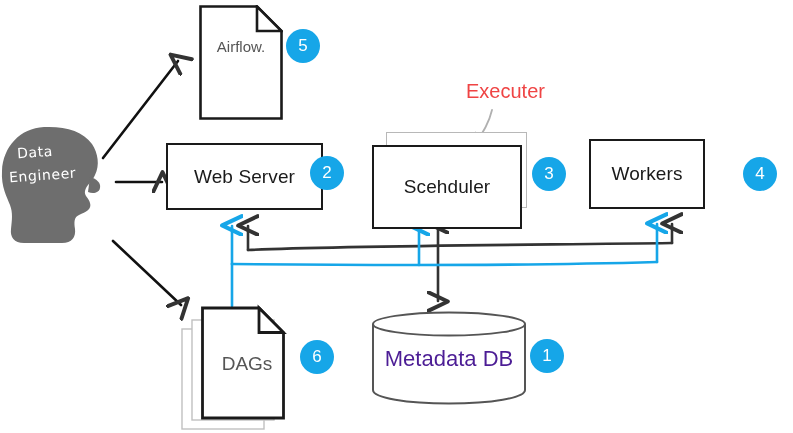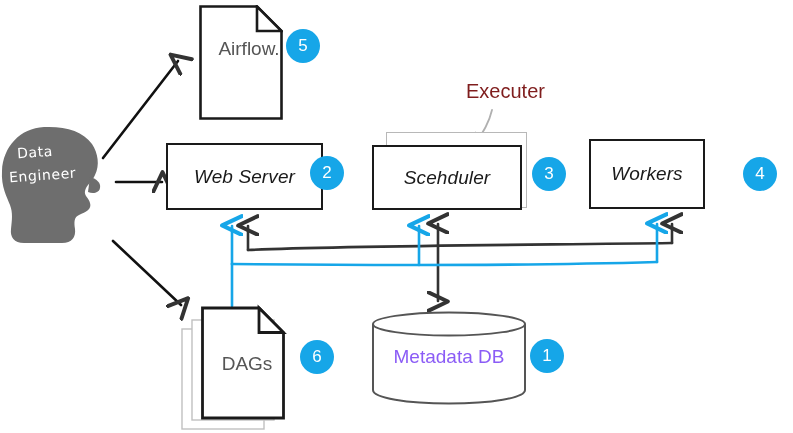--- a/index.html
+++ b/index.html
@@ -14,21 +14,20 @@
   .node{position:absolute;box-sizing:border-box;}
 
   
   .box{
     border:2.5px solid #1a1a1a;
     background:#ffffff;
     display:flex;align-items:center;justify-content:center;
     color:#1a1a1a;
     font-size:19px;
     letter-spacing:.1px;
-    font-style:italic;
   }
   .box-ghost{
     border:1.5px solid #b8b8b8;
     background:#ffffff;
   }
 
   
   .badge{
     position:absolute;
     width:34px;height:34px;border-radius:50%;
@@ -45,21 +44,21 @@
     position:absolute;color:#ffffff;
     font-family:"DejaVu Sans", sans-serif;
     font-size:14px;line-height:1.45;
     letter-spacing:.6px;
     transform:rotate(-4deg);
     z-index:6;
     pointer-events:none;
   }
 
   .ghost-label{
-    position:absolute;color:#7f1d1d;font-size:20px;
+    position:absolute;color:#ef4444;font-size:20px;
   }
 </style>
 </head>
 <body>
 
 <div id="canvas">
 
   <svg class="svg-layer" viewBox="0 0 793 433">
     <defs>
       <marker id="ah-black" markerWidth="9" markerHeight="9" refX="4" refY="4.6" orient="auto" markerUnits="strokeWidth">
@@ -128,34 +127,34 @@
     <div class="hand-text" style="left:17px;top:17px;">Data</div>
     <div class="hand-text" style="left:9px;top:40px;">Engineer</div>
   </div>
 
   <div class="node" style="left:199px;top:5px;width:84px;height:115px;">
     <svg width="84" height="115" viewBox="0 0 84 115">
       <path d="M1.5,1.5 L58,1.5 L82.5,26 L82.5,113.5 L1.5,113.5 Z" fill="#ffffff" stroke="#1a1a1a" stroke-width="2.6" stroke-linejoin="miter"></path>
       <path d="M58,1.5 L58,26 L82.5,26 Z" fill="#ffffff" stroke="#1a1a1a" stroke-width="2.6" stroke-linejoin="miter"></path>
     </svg>
     <div style="position:absolute;left:0;top:33px;width:84px;text-align:center;
-                color:#555555;font-size:19px;line-height:1.2;margin-left:8px;">
+                color:#555555;font-size:15px;line-height:1.2;">
       <div>Airflow.</div>
     </div>
   </div>
   <div class="badge" style="left:286px;top:29px;">5</div>
 
   <div class="node box" style="left:166px;top:143px;width:157px;height:67px;">
     <span>Web Server</span>
   </div>
   <div class="badge" style="left:310px;top:156px;">2</div>
 
   <div class="node box-ghost" style="left:386px;top:132px;width:141px;height:76px;"></div>
   <div class="ghost-label" style="left:466px;top:80px;">Executer</div>
-  <div class="node box" style="left:372px;top:145px;width:150px;height:65px;">
+  <div class="node box" style="left:372px;top:145px;width:150px;height:84px;">
     <span>Scehduler</span>
   </div>
   <div class="badge" style="left:532px;top:157px;">3</div>
 
   <div class="node box" style="left:589px;top:139px;width:116px;height:70px;">
     <span>Workers</span>
   </div>
   <div class="badge" style="left:743px;top:157px;">4</div>
 
   <div class="node" style="left:181px;top:296px;width:132px;height:135px;">
@@ -174,17 +173,17 @@
   <div class="badge" style="left:300px;top:340px;">6</div>
 
   <div class="node" style="left:371px;top:310px;width:156px;height:96px;">
     <svg width="156" height="96" viewBox="0 0 156 96">
       <path d="M2,14 L2,80" fill="none" stroke="#555555" stroke-width="2"></path>
       <path d="M154,14 L154,80" fill="none" stroke="#555555" stroke-width="2"></path>
       <ellipse cx="78" cy="14" rx="76" ry="11.5" fill="#ffffff" stroke="#555555" stroke-width="2"></ellipse>
       <path d="M2,80 C2,88 36,93.5 78,93.5 C120,93.5 154,88 154,80" fill="none" stroke="#555555" stroke-width="2"></path>
     </svg>
     <div style="position:absolute;left:0;top:36px;width:156px;text-align:center;
-                color:#8b5cf6;font-size:19px;">Metadata DB</div>
+                color:#4c1d95;font-size:22px;">Metadata DB</div>
   </div>
   <div class="badge" style="left:530px;top:339px;">1</div>
 
 </div>
 
 </body></html>

